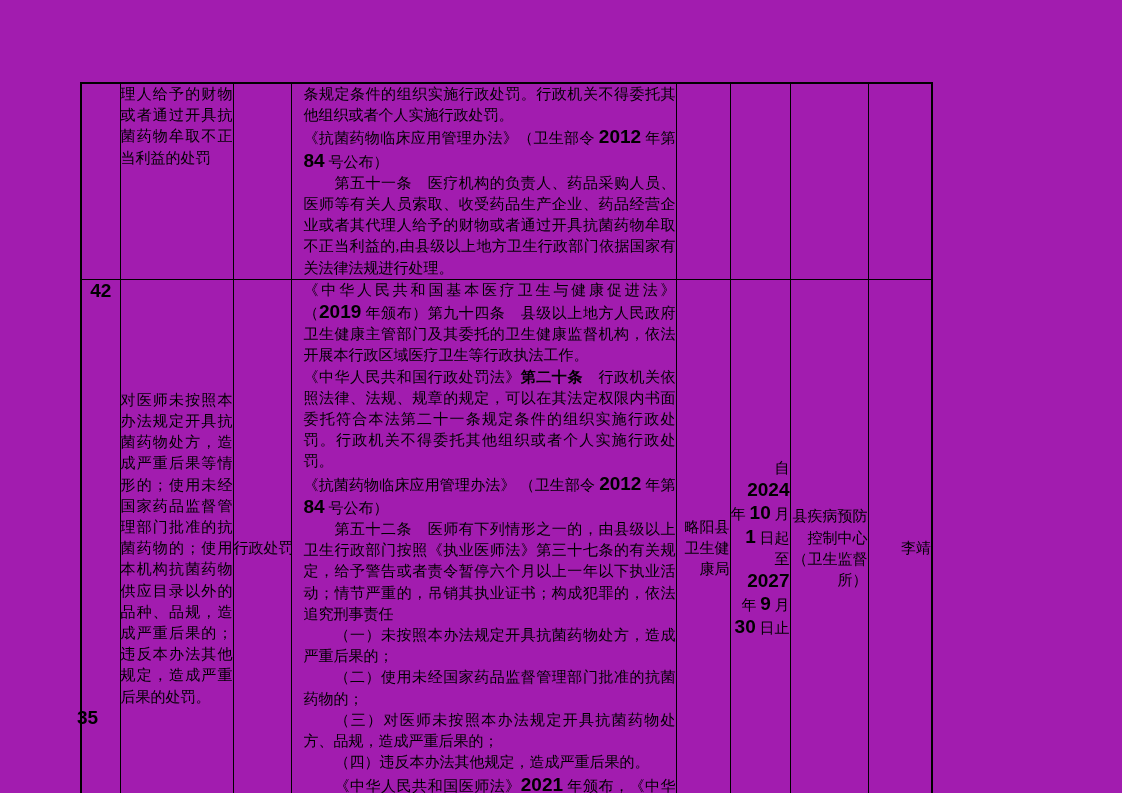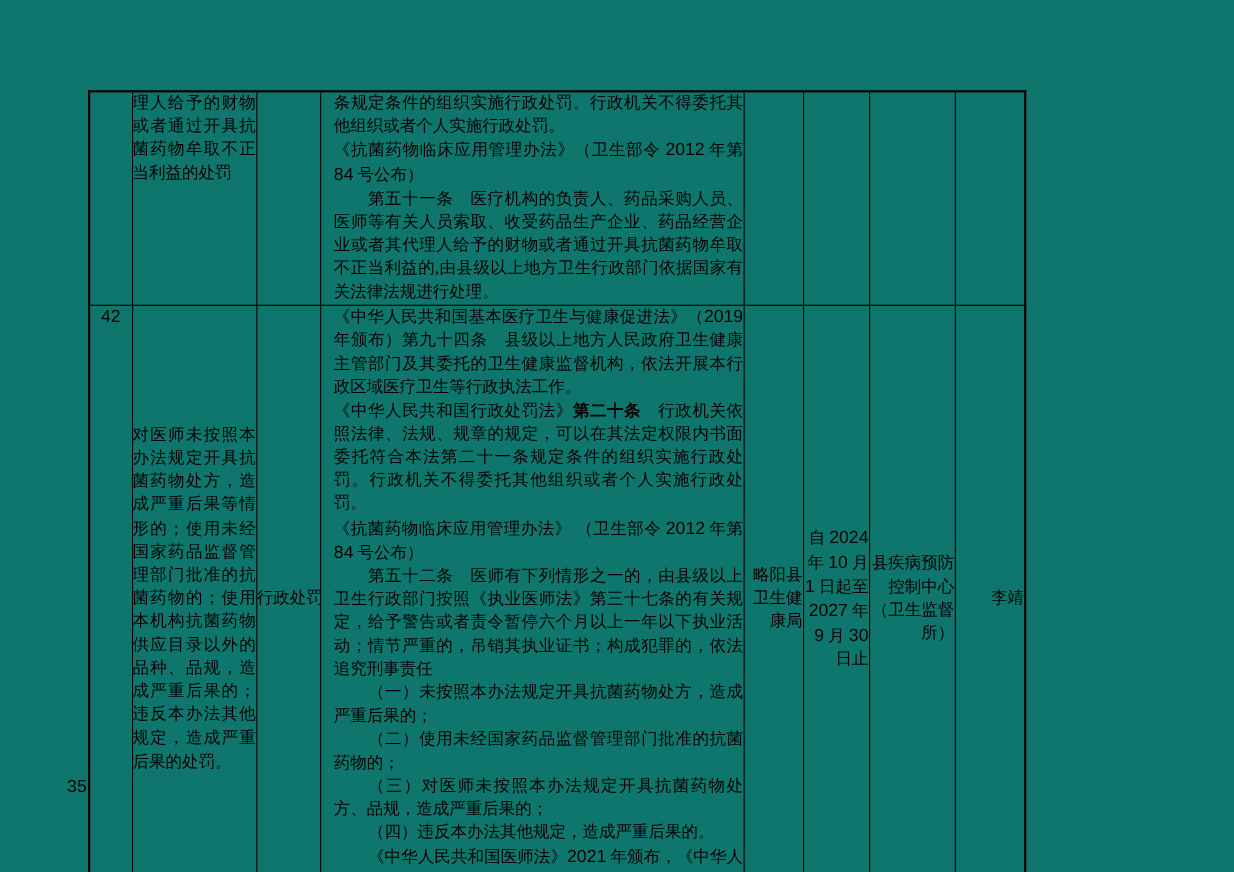--- a/index.html
+++ b/index.html
@@ -2,21 +2,21 @@
 <html><head>
 <meta charset="utf-8">
 <title>Document</title>
 <style>
   html,body{margin:0;padding:0;}
   body{
     width:1122px;height:793px;position:relative;background:#ffffff;
     font-family:"Liberation Serif","DejaVu Serif",serif;color:#000;
     overflow:hidden;
   }
-  .page{position:absolute;left:0;top:0;width:1122px;height:793px;background:#0f766e;}
+  .page{position:absolute;left:0;top:0;width:1122px;height:793px;background:#a21caf;}
 
   table.doc{
     position:absolute;left:80px;top:82px;width:851px;
     border-collapse:collapse;table-layout:fixed;
     border:2px solid #000;
   }
   table.doc td{
     border:1px solid #000;
     padding:0;
     font-size:15px;line-height:21.2px;
@@ -30,24 +30,24 @@
   .pad{padding:1px 3px 0 3px;}
   .just{text-align:justify;text-justify:inter-character;}
   .center{text-align:right;}
   .idcell{text-align:center;padding-top:5px;}
   .penalty{white-space:nowrap;text-align:left;font-size:14.5px;}
   .para{text-align:justify;text-justify:inter-character;margin-left:12px;}
   .para.indent{text-indent:31px;}
   .bold{font-weight:bold;}
   b.num{
     font-family:"Liberation Sans","DejaVu Sans",sans-serif;
-    font-weight:400;font-size:16px;
+    font-weight:700;font-size:19px;
   }
   .page-num{
-    position:absolute;left:61px;top:707px;
+    position:absolute;left:77px;top:707px;
     font-family:"Liberation Sans","DejaVu Sans",sans-serif;
     font-weight:700;font-size:13px;
   }
 </style>
 </head>
 <body>
 
 <div class="page">
 
   <table class="doc">

